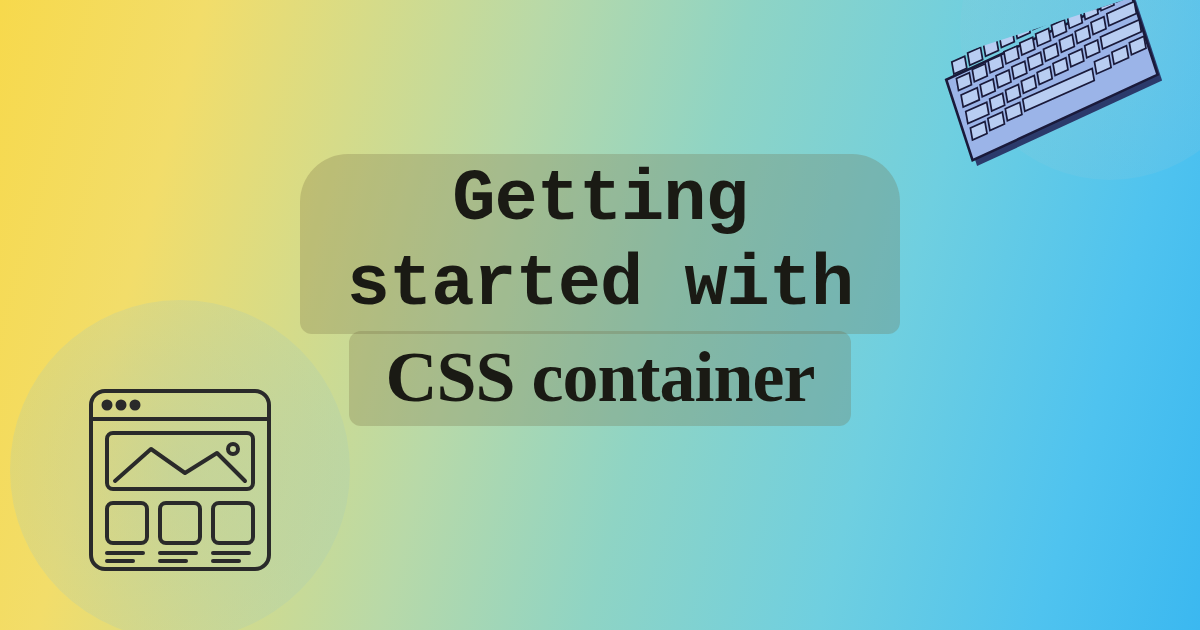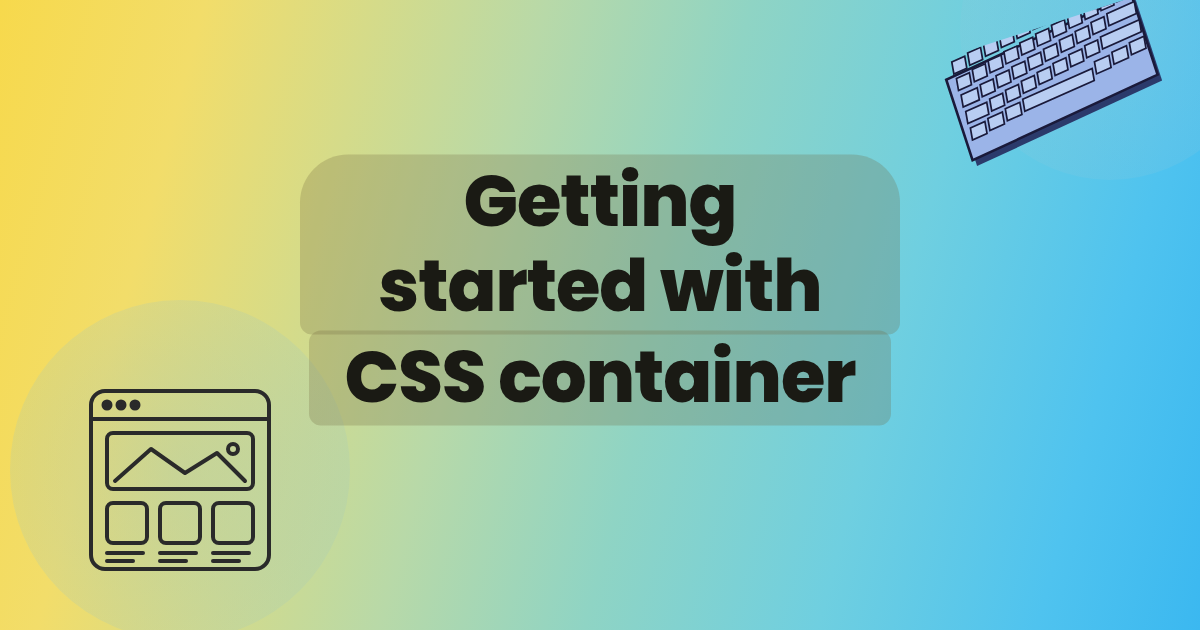--- a/index.html
+++ b/index.html
@@ -41,22 +41,22 @@
     line-height: 1.18;
     color: #1a1a14;
     letter-spacing: -1px;
   }
   .title span {
     display: inline-block;
     background: rgba(110,100,60,0.25);
     padding: 4px 36px 6px;
     border-radius: 40px;
   }
-  .title .l1 { border-radius: 48px 48px 12px 12px; }
-  .title .l2 { border-radius: 12px; margin-top: -4px; }
+  .title .l1 { border-radius: 48px 48px 12px 12px; font-family: Liberation Mono, monospace; }
+  .title .l2 { border-radius: 12px; margin-top: -4px; font-family: Liberation Serif, serif; }
   .title .l3 { border-radius: 12px 12px 48px 48px; margin-top: -4px; padding-left: 60px; padding-right: 60px; }
 
   .browser-icon {
     position: absolute;
     left: 85px;
     bottom: 55px;
     width: 190px;
     height: 190px;
   }
 

